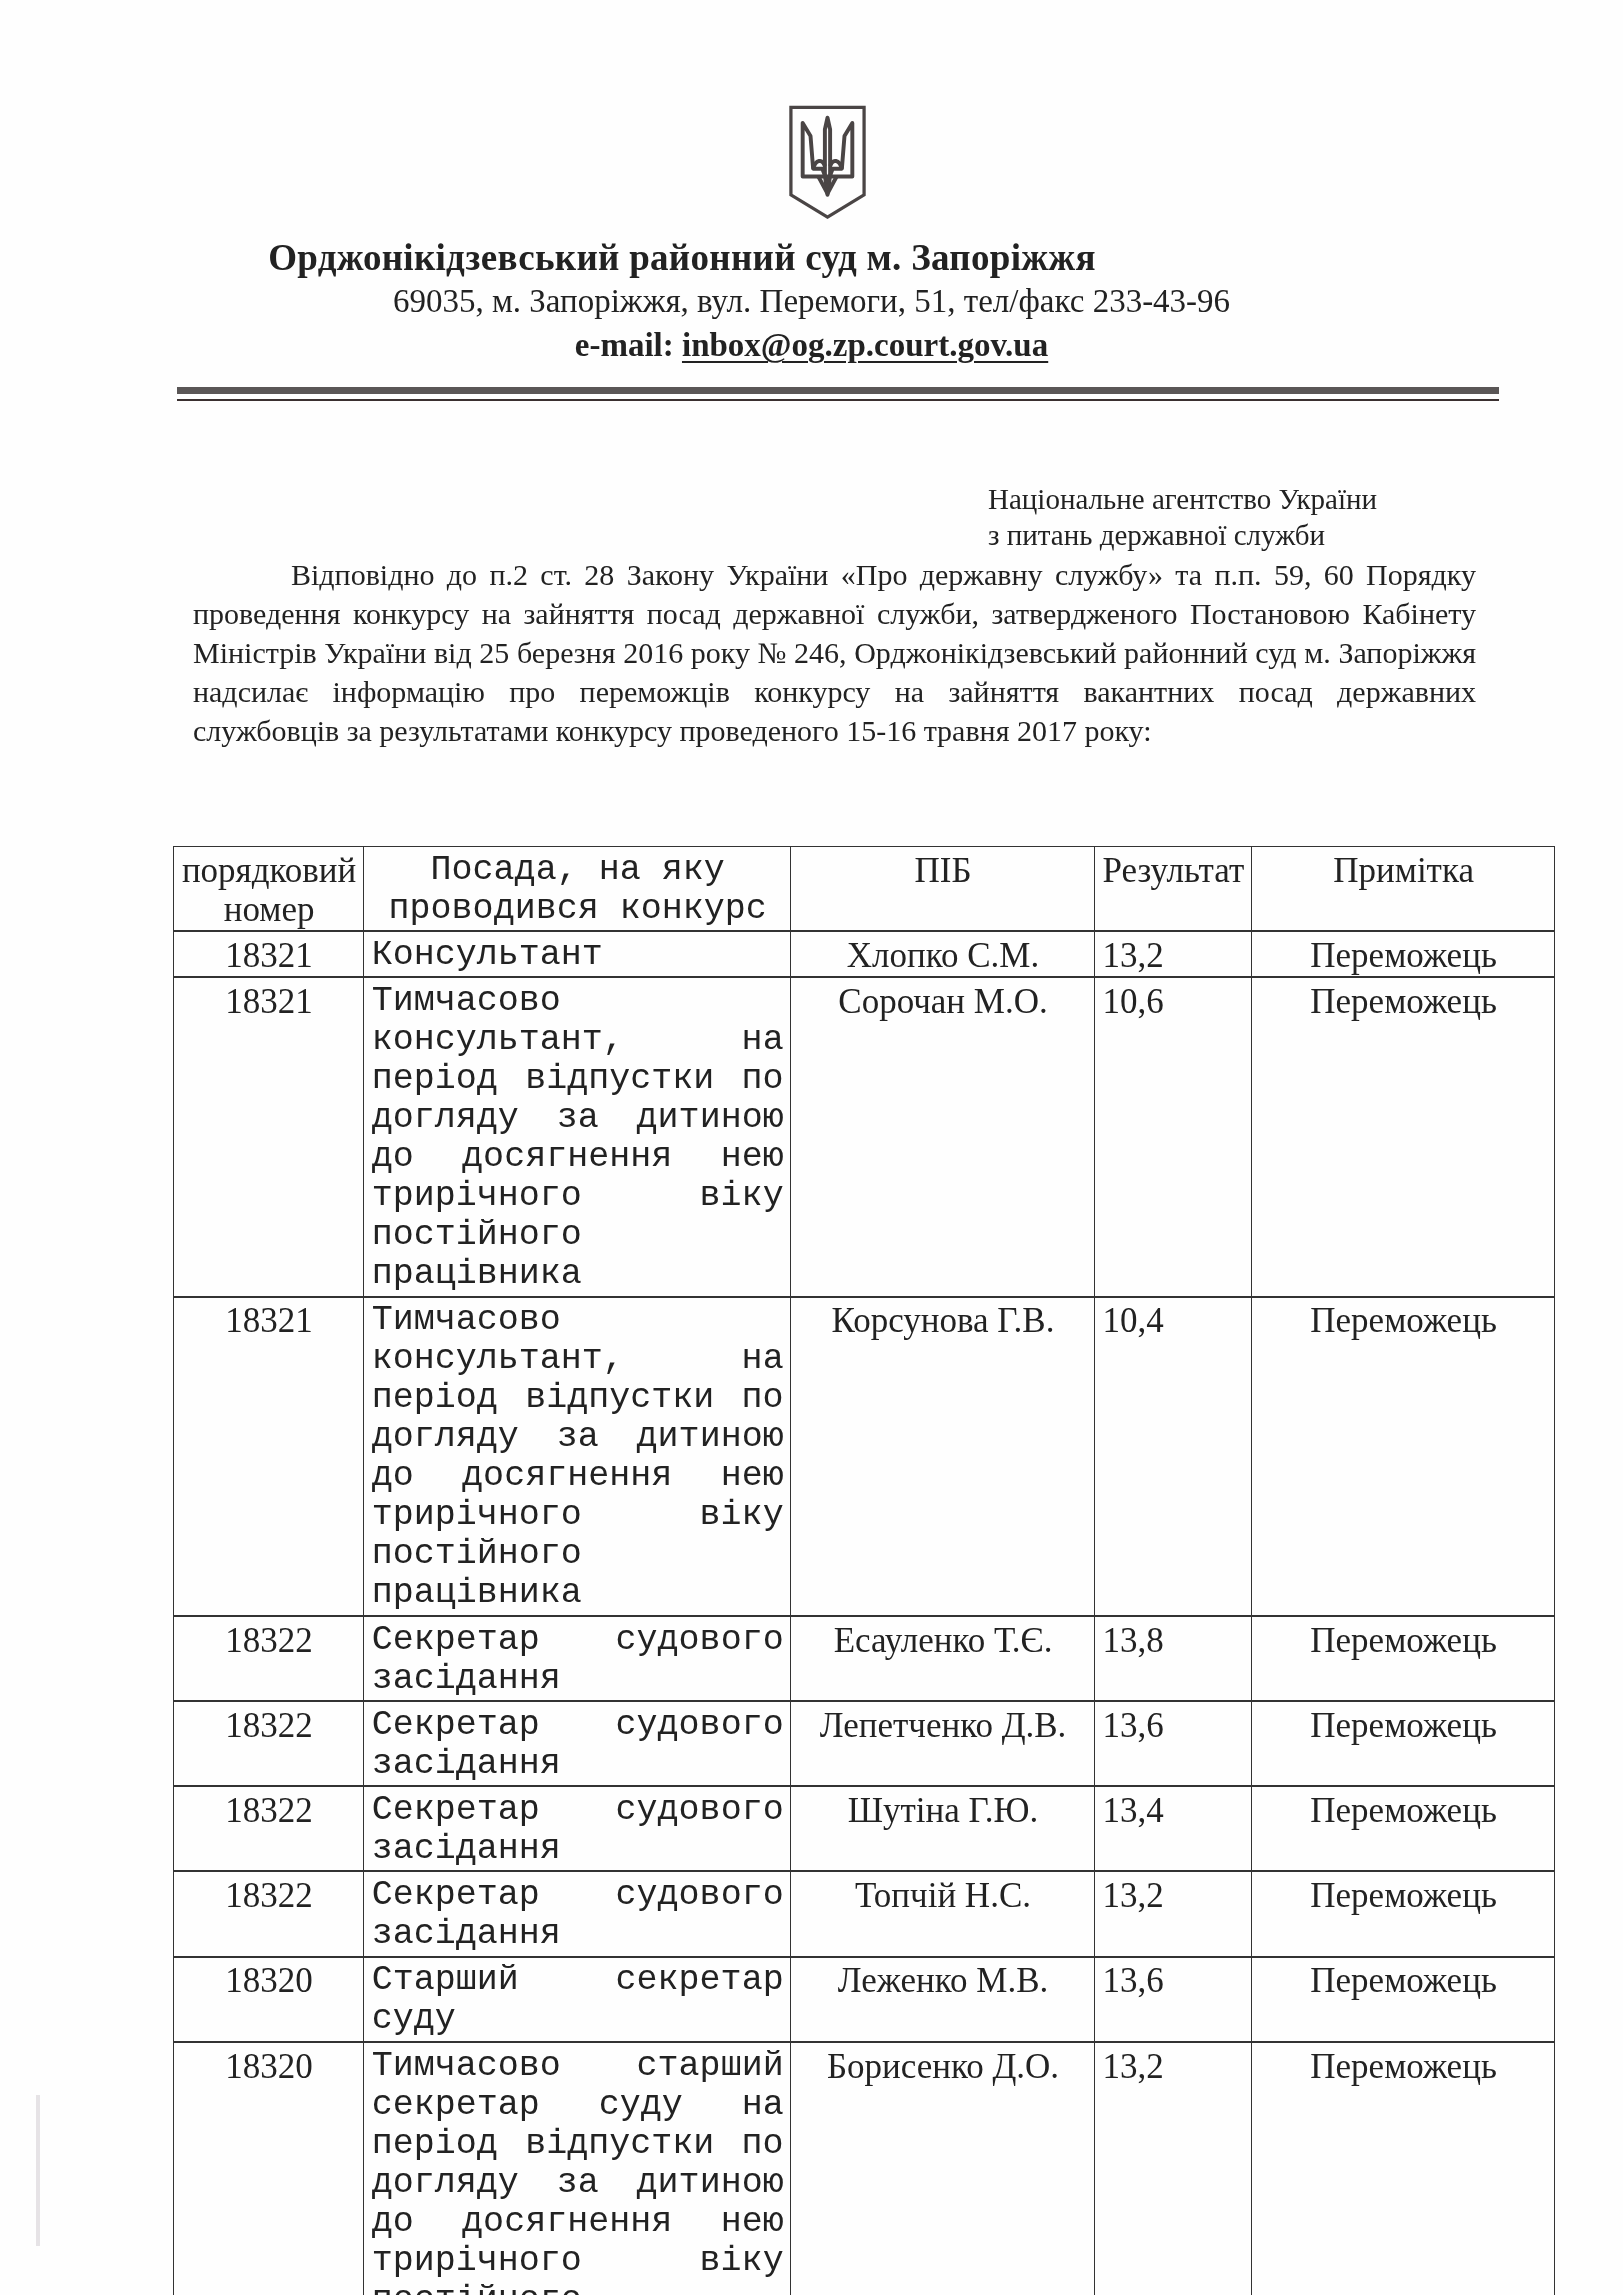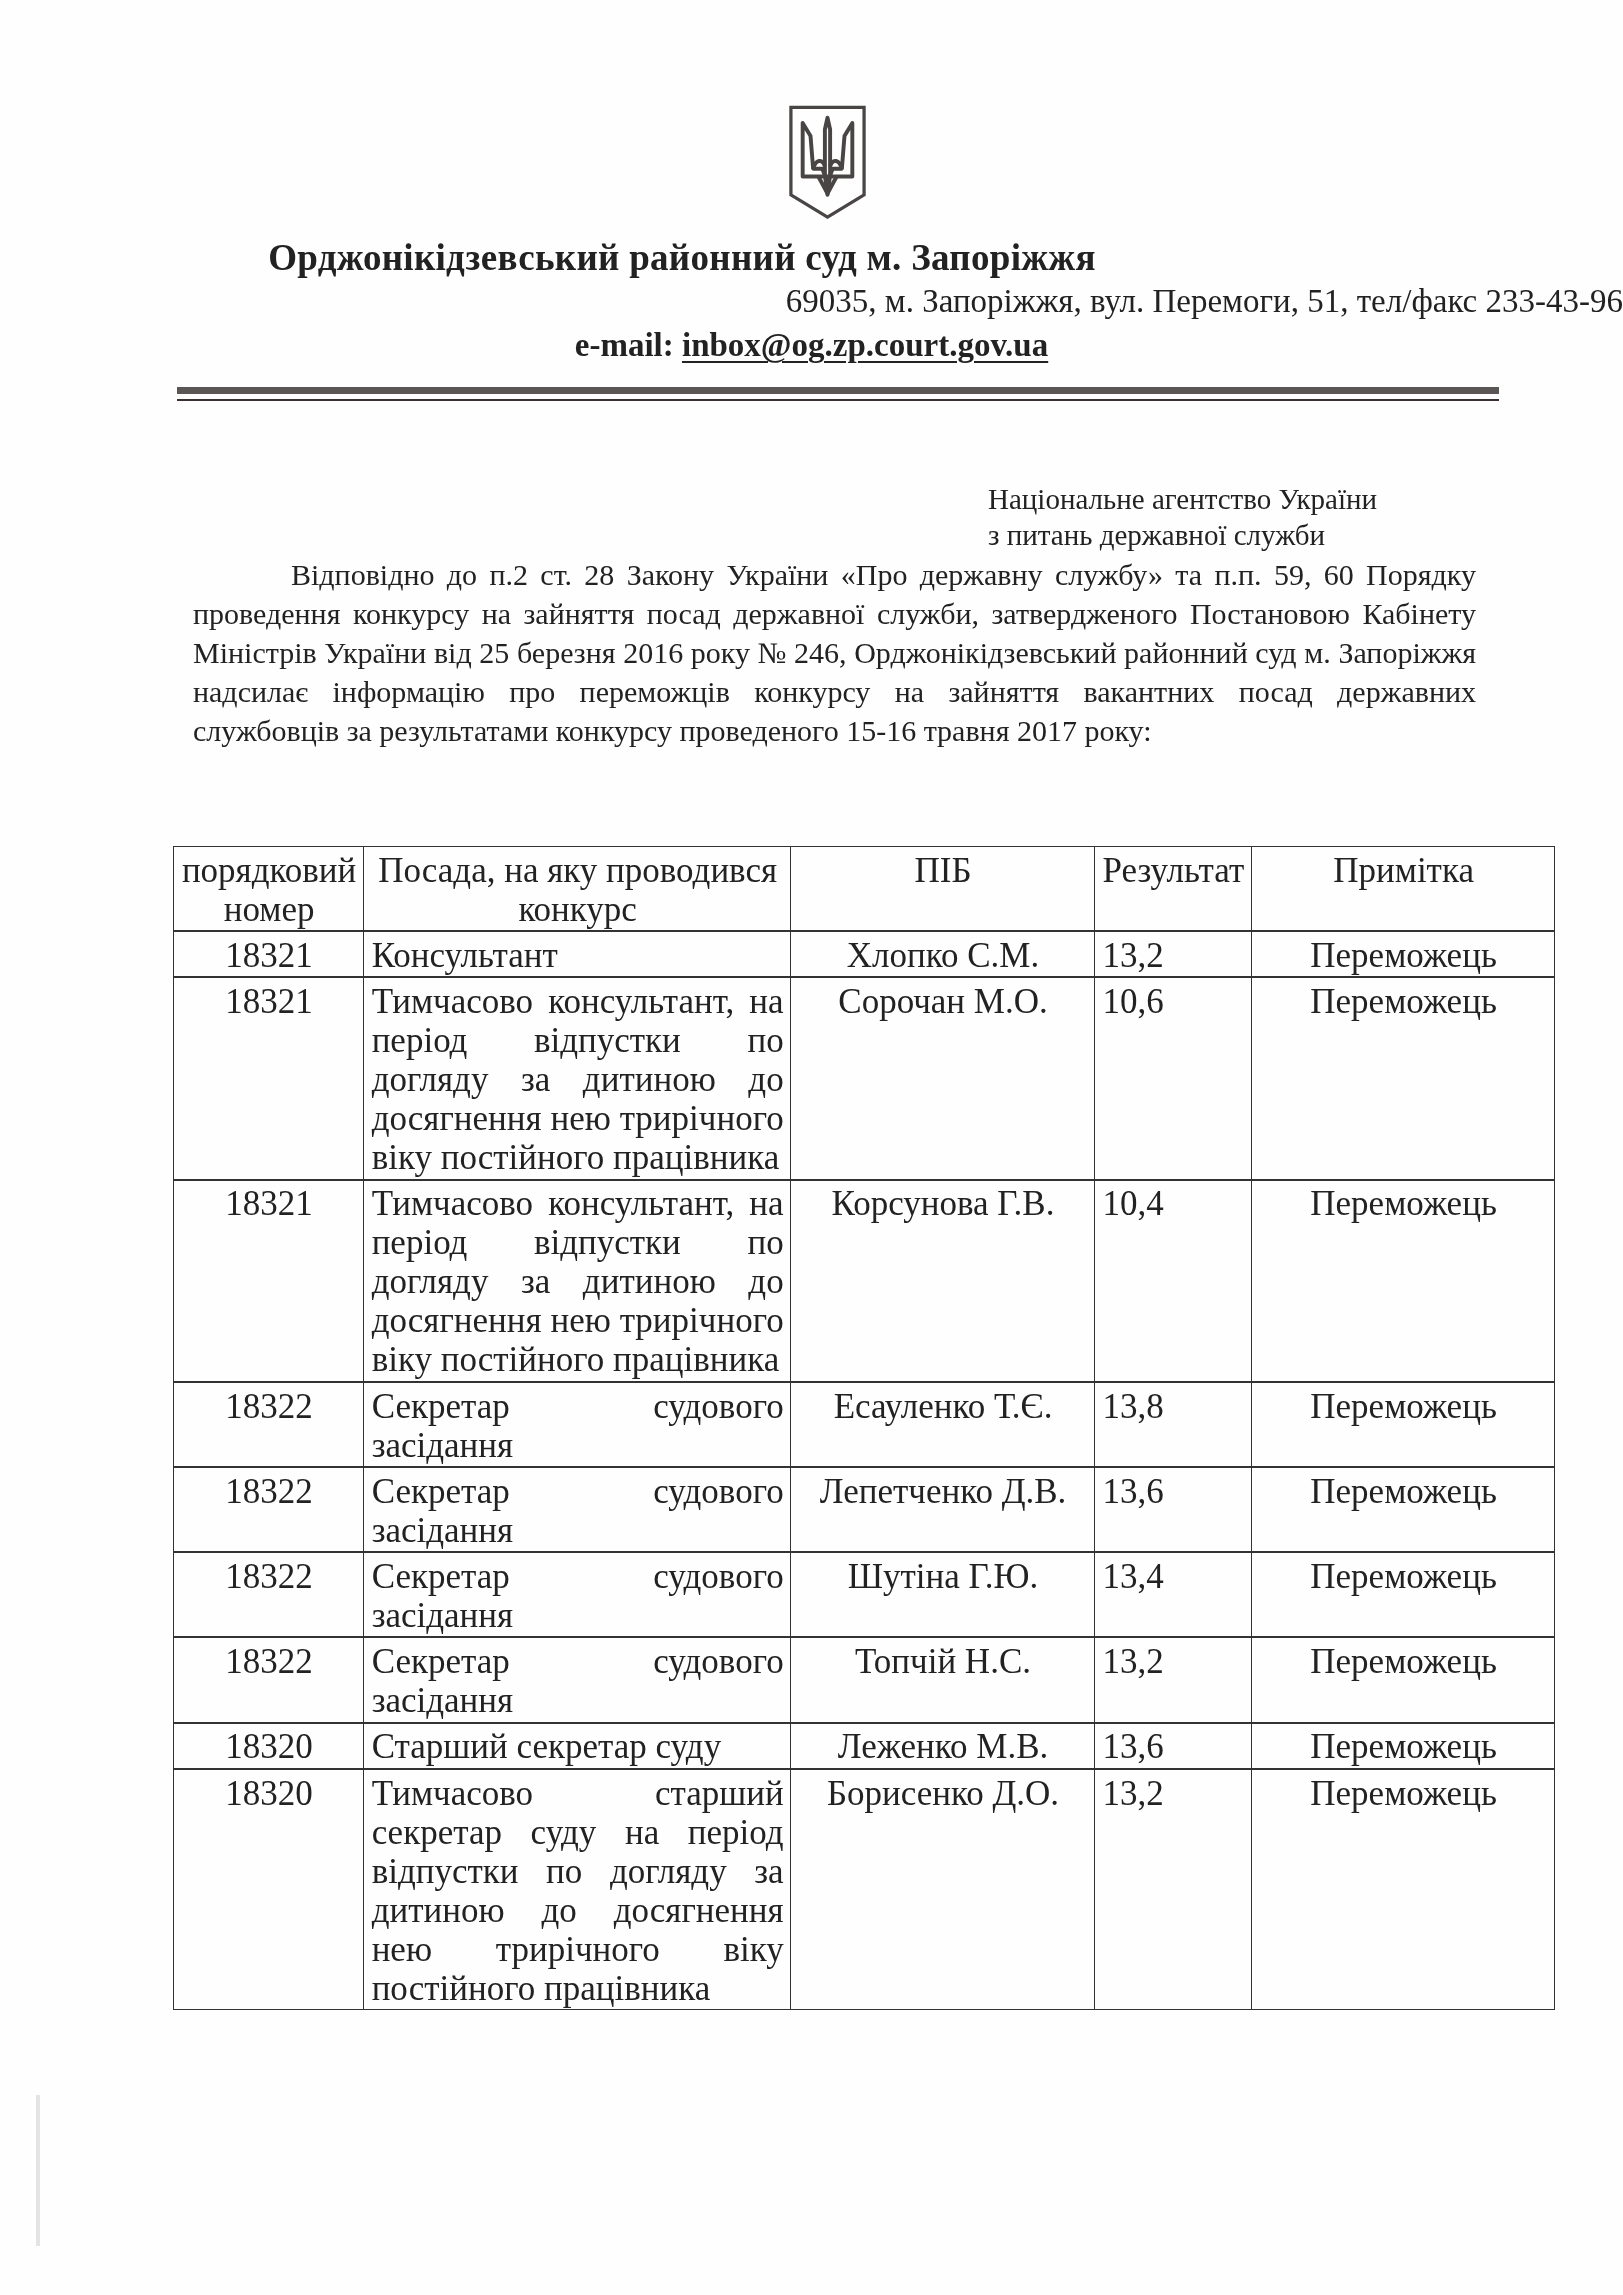--- a/index.html
+++ b/index.html
@@ -5,21 +5,21 @@
   html, body { margin: 0; padding: 0; background: #ffffff; }
   body { width: 1623px; height: 2295px; position: relative; overflow: hidden;
          font-family: "Liberation Serif", "DejaVu Serif", serif; color: #1f1f1f; }
   .page { position: absolute; inset: 0; background: #fefefe; }
   .scan-edge { position: absolute; left: 36px; top: 2095px; width: 3.9px; height: 151px; background: #e6e3e6; }
 
   .emblem { position: absolute; left: 787px; top: 103px; width: 81px; height: 117px; }
 
   .court-name { position: absolute; left: 0; width: 1364px; top: 236px; text-align: center;
                 font-size: 37px; font-weight: bold; letter-spacing: 0.3px; color: #222; }
-  .court-address { position: absolute; left: 0; width: 1623px; top: 283px; text-align: right;
+  .court-address { position: absolute; left: 0; width: 1623px; top: 283px; text-align: center;
                    font-size: 33px; color: #222; }
   .court-email { position: absolute; left: 0; width: 1623px; top: 327px; text-align: center;
                  font-size: 33px; font-weight: bold; color: #222; }
   .court-email .email-link { text-decoration: underline; text-decoration-thickness: 2px; text-underline-offset: 4.6px; margin-top: 32px; }
 
   .rule-thick { position: absolute; left: 177px; top: 387px; width: 1322px; height: 6.5px; background: #5a5656; }
   .rule-thin { position: absolute; left: 177px; top: 399px; width: 1322px; height: 2px; background: #3a3030; }
 
   .outgoing { position: absolute; left: 196px; top: 407px; font-size: 29px; color: #222; white-space: pre; }
 
@@ -27,21 +27,21 @@
   .addressee div { white-space: nowrap; }
 
   .body-text { position: absolute; left: 193px; top: 555px; width: 1283px; font-size: 30px; line-height: 39px;
                text-align: justify; text-align-last: left; color: #222; text-indent: 98px; }
 
   table.results { position: absolute; left: 173px; top: 846px; border-collapse: collapse;
                   font-size: 35px; line-height: 39px; color: #222; }
   table.results td, table.results th { border: 1.3px solid #333; vertical-align: top; padding: 3.9px 6.5px 1.3px 7.9px; font-weight: normal; }
   table.results tr.data-row td { border-top: 2px solid #333; }
   .c-num { width: 131px; text-align: center; }
-  .c-pos { width: 412px; text-align: justify; text-align-last: left; }
+  .c-pos { width: 412px; text-align: justify; text-align-last: left; font-family: Liberation Mono, monospace; }
   .c-name { width: 288px; text-align: center; }
   .c-res { width: 118px; text-align: left; }
   .c-note { width: 288px; text-align: center; }
   th.c-num { text-align: center; }
   th.c-pos { text-align: center; text-align-last: center; }
 </style>
 </head>
 <body>
 
 <div class="page">

